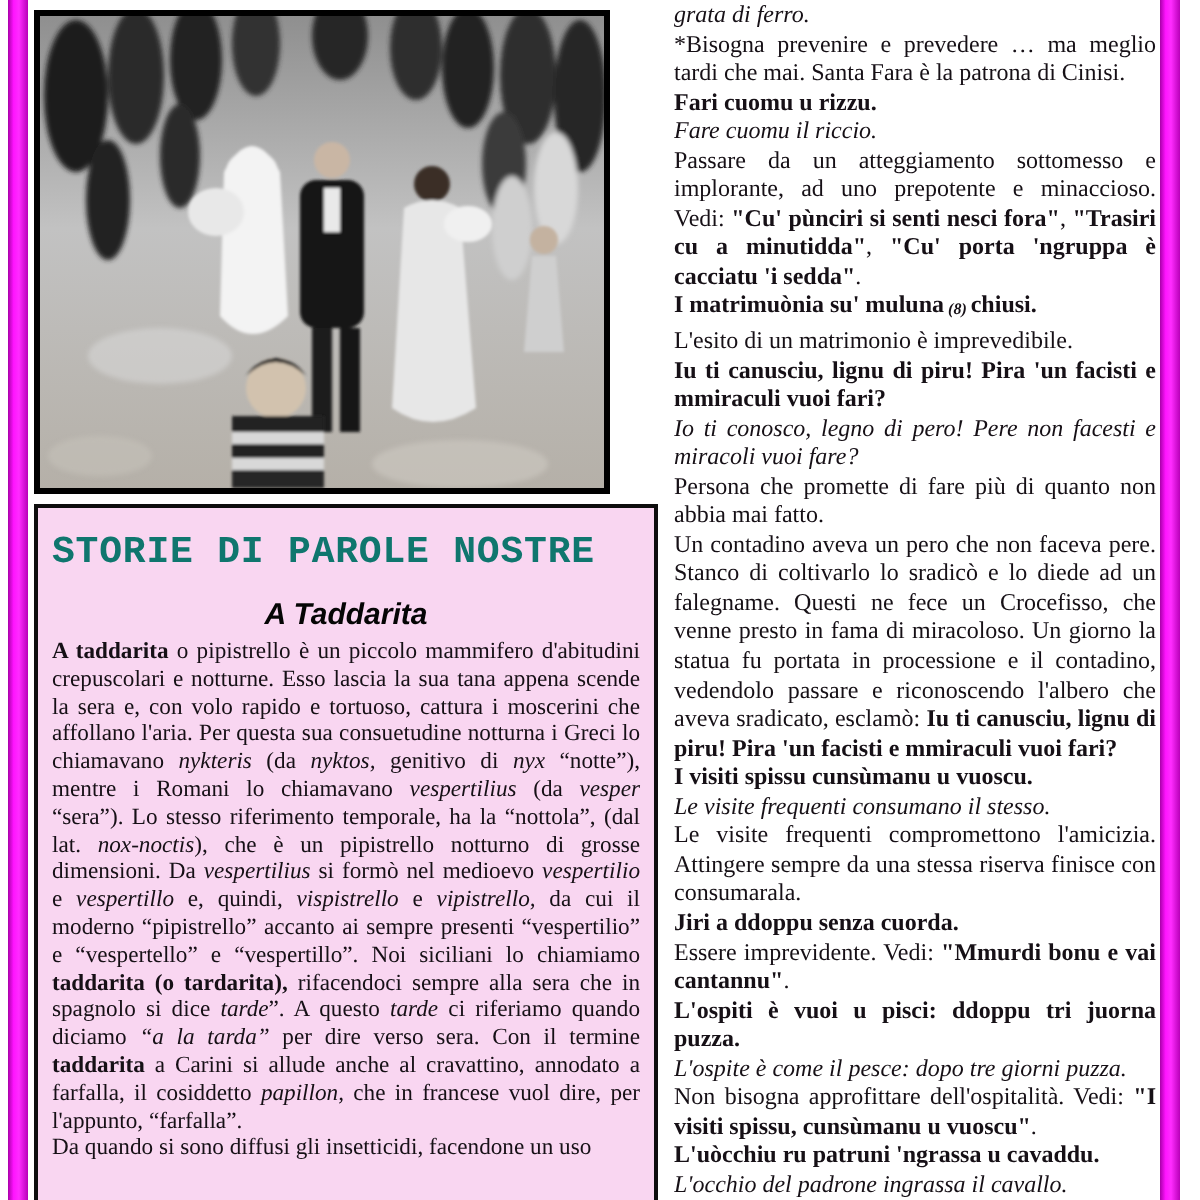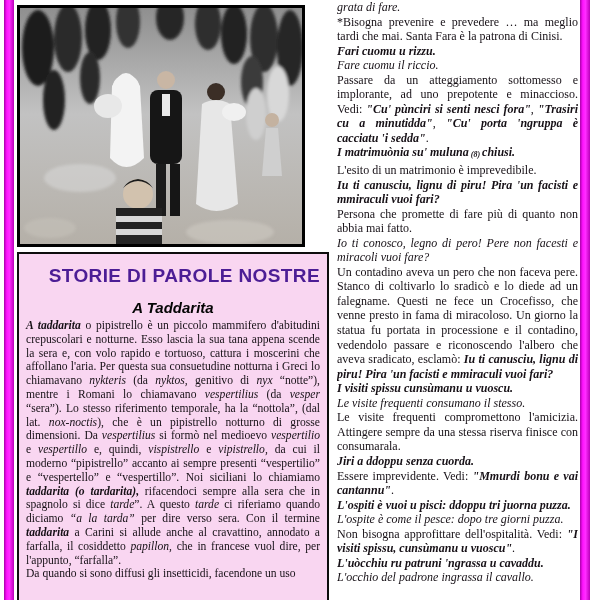--- a/index.html
+++ b/index.html
@@ -20,39 +20,39 @@
     border:3px solid #000;background:#9a9a9a;
   }
   .photo-frame svg{display:block;width:100%;height:100%;}
   
   .story-box{
     position:absolute;left:17px;top:252px;width:312px;height:354px;
     box-sizing:border-box;border:2px solid #0d0d0d;background:#f9d6f1;
     padding:11px 7px 4px 7px;overflow:hidden;
   }
   .story-title{
-    margin:0 0 6px 0;text-align:right;font-family:Liberation Sans, sans-serif;
-    font-weight:bold;font-size:19px;letter-spacing:0.4px;color:#4c1d95;
+    margin:0 0 6px 0;text-align:left;font-family:Liberation Mono, monospace;
+    font-weight:bold;font-size:19px;letter-spacing:0.4px;color:#0f766e;
   }
   .article-title{
     margin:12px 0 3px 0;text-align:center;font-family:"Liberation Sans",sans-serif;
     font-weight:bold;font-style:italic;font-size:15px;color:#050505;
   }
   .article-body{font-size:11.6px;line-height:13.8px;}
   .article-body p{margin:0;text-align:justify;}
   
   .right-col{
     position:absolute;left:337px;top:0;width:241px;height:600px;overflow:hidden;
     font-size:12px;line-height:14.55px;
   }
   .right-col p{margin:0;text-align:justify;}
   
   .run-r{font-style:normal;font-weight:normal;}
   .run-i{font-style:italic;font-weight:normal;}
-  .run-bi{font-style:italic;font-weight:bold;}
+  .run-bi{font-weight:bold;}
   .run-sub{font-style:italic;font-weight:bold;font-size:8px;vertical-align:-1px;}
 </style>
 </head>
 <body>
 
 <div class="page">
 
   <div class="stripe stripe-left"></div>
   <div class="stripe stripe-right"></div>
 
@@ -130,30 +130,30 @@
   <div class="story-box">
     <h1 class="story-title">STORIE DI PAROLE NOSTRE</h1>
     <h2 class="article-title">A Taddarita</h2>
     <div class="article-body">
         <p><span class="run-bi">A taddarita</span><span class="run-r"> o pipistrello è un piccolo mammifero d'abitudini crepuscolari e notturne. Esso lascia la sua tana appena scende la sera e, con volo rapido e tortuoso, cattura i moscerini che affollano l'aria. Per questa sua consuetudine notturna i Greci lo chiamavano </span><span class="run-i">nykteris</span><span class="run-r"> (da </span><span class="run-i">nyktos,</span><span class="run-r"> genitivo di </span><span class="run-i">nyx</span><span class="run-r"> “notte”), mentre i Romani lo chiamavano </span><span class="run-i">vespertilius</span><span class="run-r"> (da </span><span class="run-i">vesper</span><span class="run-r"> “sera”). Lo stesso riferimento temporale, ha la “nottola”, (dal lat. </span><span class="run-i">nox-noctis</span><span class="run-r">), che è un pipistrello notturno di grosse dimensioni. Da </span><span class="run-i">vespertilius</span><span class="run-r"> si formò nel medioevo </span><span class="run-i">vespertilio</span><span class="run-r"> e </span><span class="run-i">vespertillo</span><span class="run-r"> e, quindi,  </span><span class="run-i">vispistrello</span><span class="run-r"> e </span><span class="run-i">vipistrello,</span><span class="run-r"> da cui il moderno “pipistrello” accanto ai sempre presenti “vespertilio” e “vespertello” e “vespertillo”. Noi siciliani lo chiamiamo </span><span class="run-bi">taddarita (o tardarita),</span><span class="run-r"> rifacendoci sempre alla sera che in spagnolo si dice </span><span class="run-i">tarde</span><span class="run-r">”. A questo </span><span class="run-i">tarde</span><span class="run-r"> ci riferiamo quando diciamo </span><span class="run-i">“a la tarda”</span><span class="run-r"> per dire verso sera. Con il termine </span><span class="run-bi">taddarita</span><span class="run-r"> a Carini si allude anche al cravattino, annodato a farfalla, il cosiddetto </span><span class="run-i">papillon,</span><span class="run-r"> che in francese vuol dire, per l'appunto, “farfalla”.</span></p>
         <p><span class="run-r">Da quando si sono diffusi gli insetticidi, facendone un uso</span></p>
       </div>
   </div>
 
   <div class="right-col">
-      <p><span class="run-i">grata di fare.</span></p>
+      <p><span class="run-i">grata di ferro.</span></p>
       <p><span class="run-r">*Bisogna prevenire e prevedere … ma meglio tardi che mai. Santa Fara è la patrona di Cinisi.</span></p>
       <p><span class="run-bi">Fari cuomu u rizzu.</span></p>
       <p><span class="run-i">Fare cuomu il riccio.</span></p>
       <p><span class="run-r">Passare da un atteggiamento sottomesso e implorante, ad uno prepotente e minaccioso. Vedi: </span><span class="run-bi">"Cu' pùnciri si senti nesci fora"</span><span class="run-r">, </span><span class="run-bi">"Trasiri cu a minutidda"</span><span class="run-r">, </span><span class="run-bi">"Cu' porta 'ngruppa è cacciatu 'i sedda"</span><span class="run-r">.</span></p>
       <p><span class="run-bi">I matrimuònia su' muluna</span><span class="run-sub">&nbsp;(8)&nbsp;</span><span class="run-bi">chiusi.</span></p>
       <p><span class="run-r">L'esito di un matrimonio è imprevedibile.</span></p>
       <p><span class="run-bi">Iu ti canusciu, lignu di piru! Pira 'un facisti e mmiraculi vuoi fari?</span></p>
+      <p><span class="run-i">Io ti conosco, legno di pero! Pere non facesti e miracoli vuoi fare?</span></p>
       <p><span class="run-r">Persona che promette di fare più di quanto non abbia mai fatto.</span></p>
-      <p><span class="run-i">Io ti conosco, legno di pero! Pere non facesti e miracoli vuoi fare?</span></p>
       <p><span class="run-r">Un contadino aveva un pero che non faceva pere. Stanco di coltivarlo lo sradicò e lo diede ad un falegname. Questi ne fece un Crocefisso, che venne presto in fama di miracoloso. Un giorno la statua fu portata in processione e il contadino, vedendolo passare e riconoscendo l'albero che aveva sradicato, esclamò: </span><span class="run-bi">Iu ti canusciu, lignu di piru! Pira 'un facisti e mmiraculi vuoi fari?</span></p>
       <p><span class="run-bi">I visiti spissu cunsùmanu u vuoscu.</span></p>
       <p><span class="run-i">Le visite frequenti consumano il stesso.</span></p>
       <p><span class="run-r">Le visite frequenti compromettono l'amicizia. Attingere sempre da una stessa riserva finisce con consumarala.</span></p>
       <p><span class="run-bi">Jiri a ddoppu senza cuorda.</span></p>
       <p><span class="run-r">Essere imprevidente. Vedi: </span><span class="run-bi">"Mmurdi bonu e vai cantannu"</span><span class="run-r">.</span></p>
       <p><span class="run-bi">L'ospiti è vuoi u pisci: ddoppu tri juorna puzza.</span></p>
       <p><span class="run-i">L'ospite è come il pesce: dopo tre giorni puzza.</span></p>
       <p><span class="run-r">Non bisogna approfittare dell'ospitalità. Vedi: </span><span class="run-bi">"I visiti spissu, cunsùmanu u vuoscu"</span><span class="run-r">.</span></p>
       <p><span class="run-bi">L'uòcchiu ru patruni 'ngrassa u cavaddu.</span></p>

